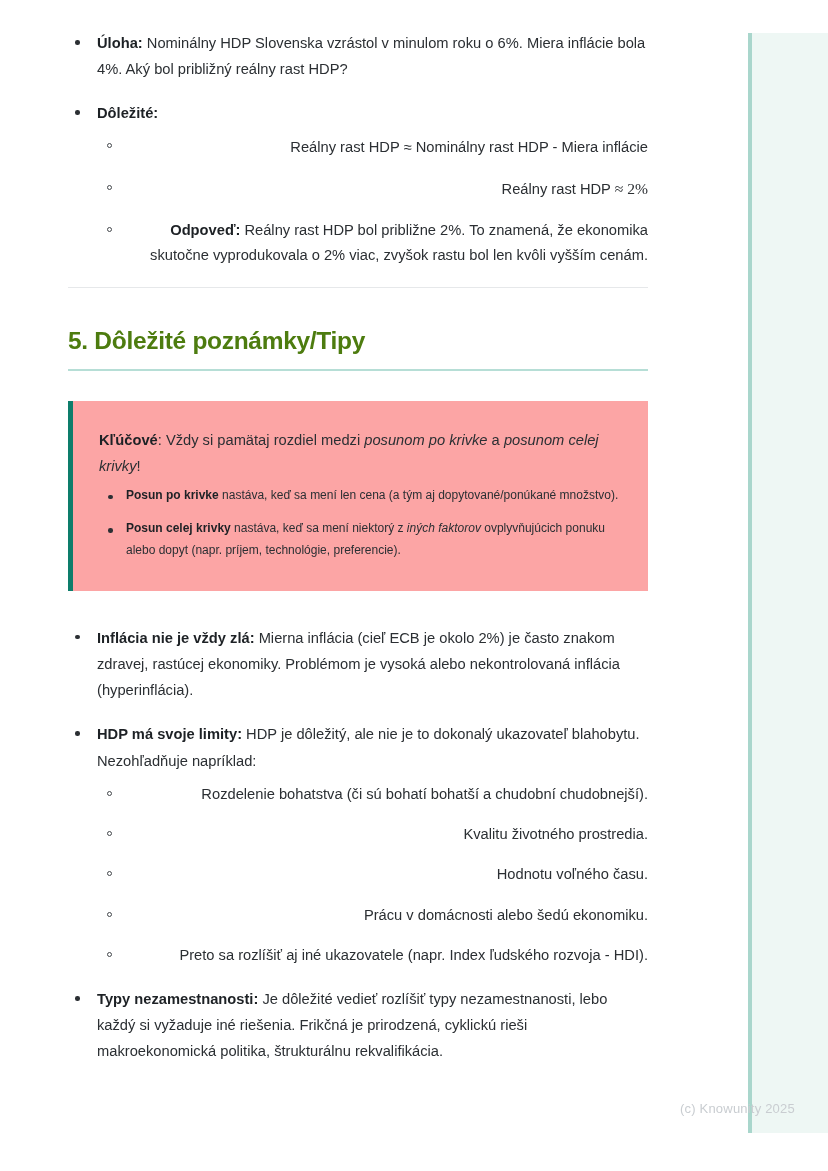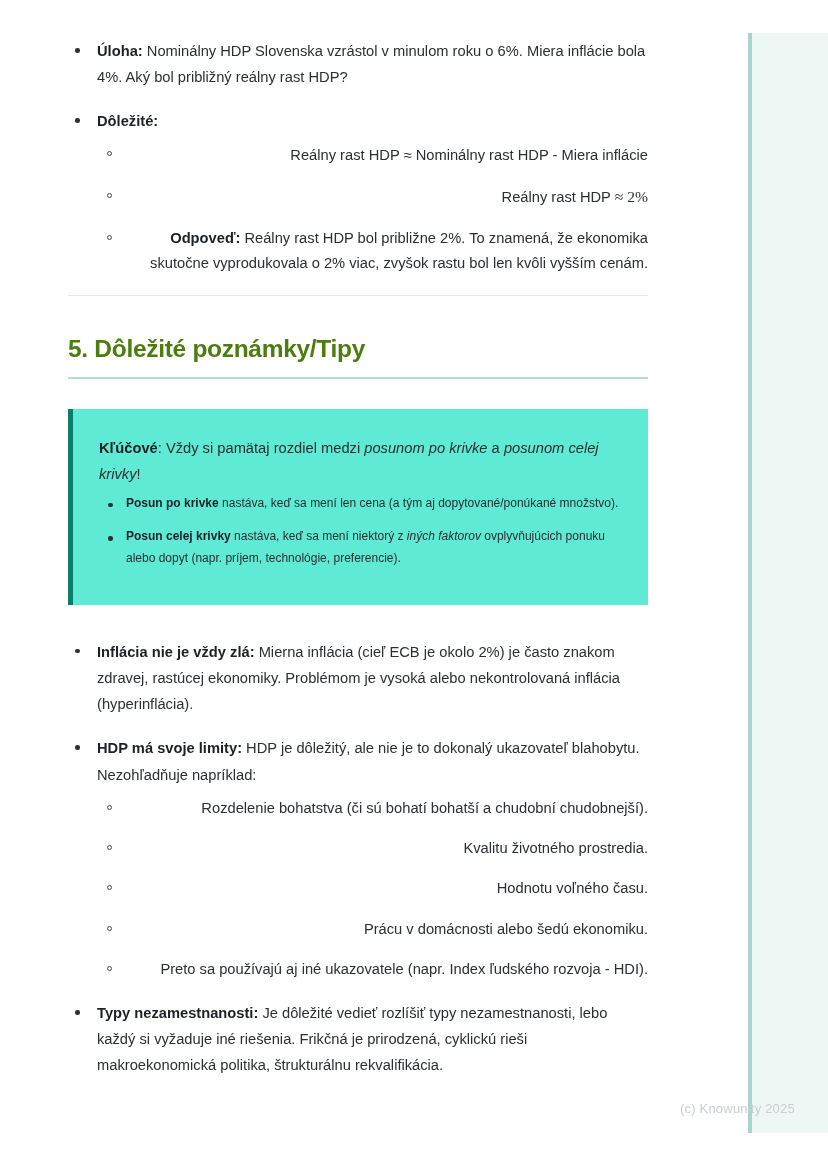--- a/index.html
+++ b/index.html
@@ -47,21 +47,21 @@
 
   
   ul.lv1 {
     list-style: none;
     margin: 0;
     padding: 0;
   }
   ul.lv1 > li {
     position: relative;
     padding-left: 29px;
-    margin: 8px 0 18px 0;
+    margin: 0 0 18px 0;
     font-size: 14.7px;
     line-height: 1.78;
     color: #2b2f33;
   }
   ul.lv1 > li:before {
     content: "";
     position: absolute;
     left: 7px;
     top: 10px;
     width: 4.5px;
@@ -120,23 +120,23 @@
     line-height: 1.1;
   }
   .heading-underline {
     height: 2px;
     background: #b6ded6;
     margin: 0 0 30px 0;
   }
 
   
   .callout {
-    background: #5eead4;
+    background: #fca5a5;
     border-left: 5px solid #0d7d6b;
-    padding: 26px 26px 24px 26px;
+    padding: 26px 26px 18px 26px;
     margin: 0 0 34px 0;
     box-sizing: border-box;
   }
   .callout-lead {
     font-size: 14.7px;
     line-height: 1.78;
     margin: 0 0 6px 0;
     color: #2b2f33;
   }
   .callout ul.cl {
@@ -234,21 +234,21 @@
     </li>
 
     <li>
       <b>HDP má svoje limity:</b><span> HDP je dôležitý, ale nie je to dokonalý ukazovateľ blahobytu. Nezohľadňuje napríklad:</span>
       <div class="nested-wrap">
         <ul class="lv2">
           <li>Rozdelenie bohatstva (či sú bohatí bohatší a chudobní chudobnejší).</li>
           <li>Kvalitu životného prostredia.</li>
           <li>Hodnotu voľného času.</li>
           <li>Prácu v domácnosti alebo šedú ekonomiku.</li>
-          <li>Preto sa používajú aj iné ukazovatele (napr. Index ľudského rozvoja - HDI).</li>
+          <li>Preto sa rozlíšiť aj iné ukazovatele (napr. Index ľudského rozvoja - HDI).</li>
         </ul>
       </div>
     </li>
 
     <li>
       <b>Typy nezamestnanosti:</b><span> Je dôležité vedieť rozlíšiť typy nezamestnanosti, lebo každý si vyžaduje iné riešenia. Frikčná je prirodzená, cyklickú rieši makroekonomická politika, štrukturálnu rekvalifikácia.</span>
     </li>
 
   </ul>
 

